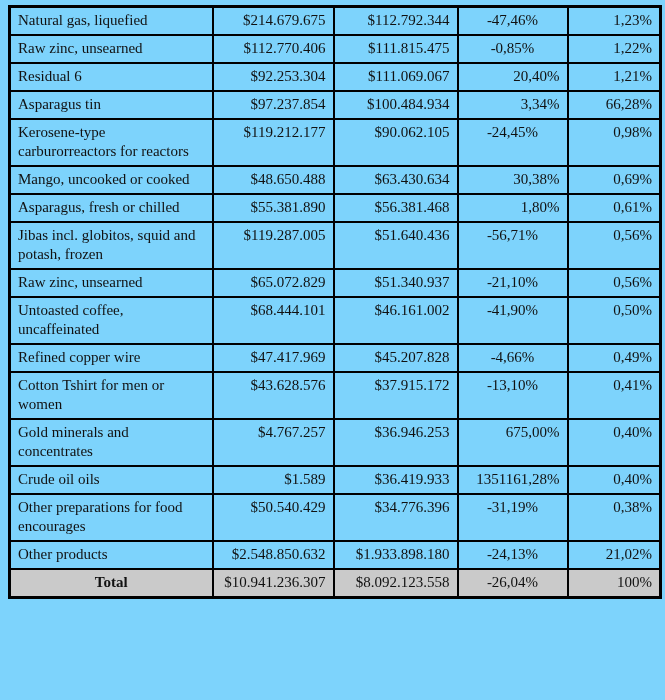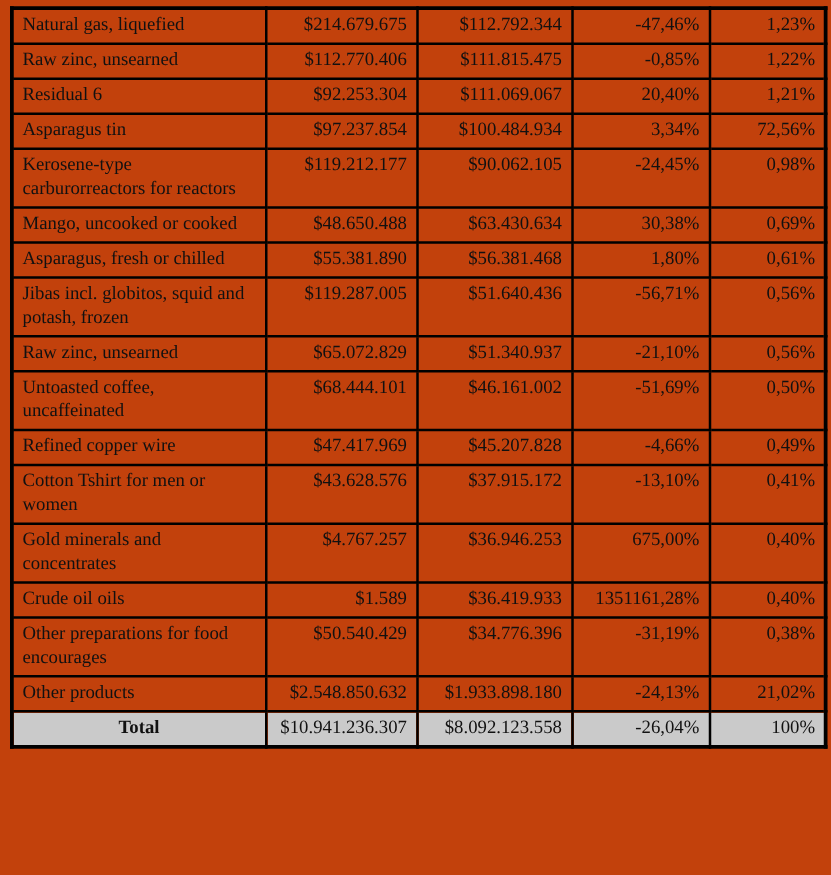--- a/index.html
+++ b/index.html
@@ -6,21 +6,21 @@
     margin: 0;
     padding: 0;
     background: #ffffff;
     font-family: "Liberation Serif", "DejaVu Serif", serif;
   }
   .page {
     width: 665px;
     height: 700px;
     box-sizing: border-box;
     padding: 5px 3px 14px 8px;
-    background: #c2410c;
+    background: #7dd3fc;
   }
   table.trade-table {
     border-collapse: collapse;
     table-layout: fixed;
     width: 653px;
     border: 3px solid #000000;
   }
   table.trade-table td {
     border: 2px solid #000000;
     vertical-align: top;
@@ -31,21 +31,21 @@
     overflow: hidden;
   }
   col.c-product { width: 203px; }
   col.c-prev    { width: 121px; }
   col.c-curr    { width: 124px; }
   col.c-change  { width: 110px; }
   col.c-share   { width: 93px;  }
 
   td.cell-product { text-align: left; }
   td.cell-num     { text-align: right; }
-  td.neg          { color: var(--negative-color, #be3333); }
+  td.neg          { color: var(--negative-color, #be3333); text-align: center; }
 
   tr.total-row td {
     background: var(--total-bg, #cacaca);
     font-size: 15px;
   }
   tr.total-row td.cell-total-label {
     text-align: center;
     font-weight: bold;
   }
 </style>
@@ -82,21 +82,21 @@
     <td class="cell-num">$92.253.304</td>
     <td class="cell-num">$111.069.067</td>
     <td class="cell-num">20,40%</td>
     <td class="cell-num">1,21%</td>
   </tr>
         <tr>
     <td class="cell-product">Asparagus tin</td>
     <td class="cell-num">$97.237.854</td>
     <td class="cell-num">$100.484.934</td>
     <td class="cell-num">3,34%</td>
-    <td class="cell-num">72,56%</td>
+    <td class="cell-num">66,28%</td>
   </tr>
         <tr>
     <td class="cell-product">Kerosene-type carburorreactors for reactors</td>
     <td class="cell-num">$119.212.177</td>
     <td class="cell-num">$90.062.105</td>
     <td class="cell-num neg">-24,45%</td>
     <td class="cell-num">0,98%</td>
   </tr>
         <tr>
     <td class="cell-product">Mango, uncooked or cooked</td>
@@ -123,21 +123,21 @@
     <td class="cell-product">Raw zinc, unsearned</td>
     <td class="cell-num">$65.072.829</td>
     <td class="cell-num">$51.340.937</td>
     <td class="cell-num neg">-21,10%</td>
     <td class="cell-num">0,56%</td>
   </tr>
         <tr>
     <td class="cell-product">Untoasted coffee, uncaffeinated</td>
     <td class="cell-num">$68.444.101</td>
     <td class="cell-num">$46.161.002</td>
-    <td class="cell-num neg">-51,69%</td>
+    <td class="cell-num neg">-41,90%</td>
     <td class="cell-num">0,50%</td>
   </tr>
         <tr>
     <td class="cell-product">Refined copper wire</td>
     <td class="cell-num">$47.417.969</td>
     <td class="cell-num">$45.207.828</td>
     <td class="cell-num neg">-4,66%</td>
     <td class="cell-num">0,49%</td>
   </tr>
         <tr>

